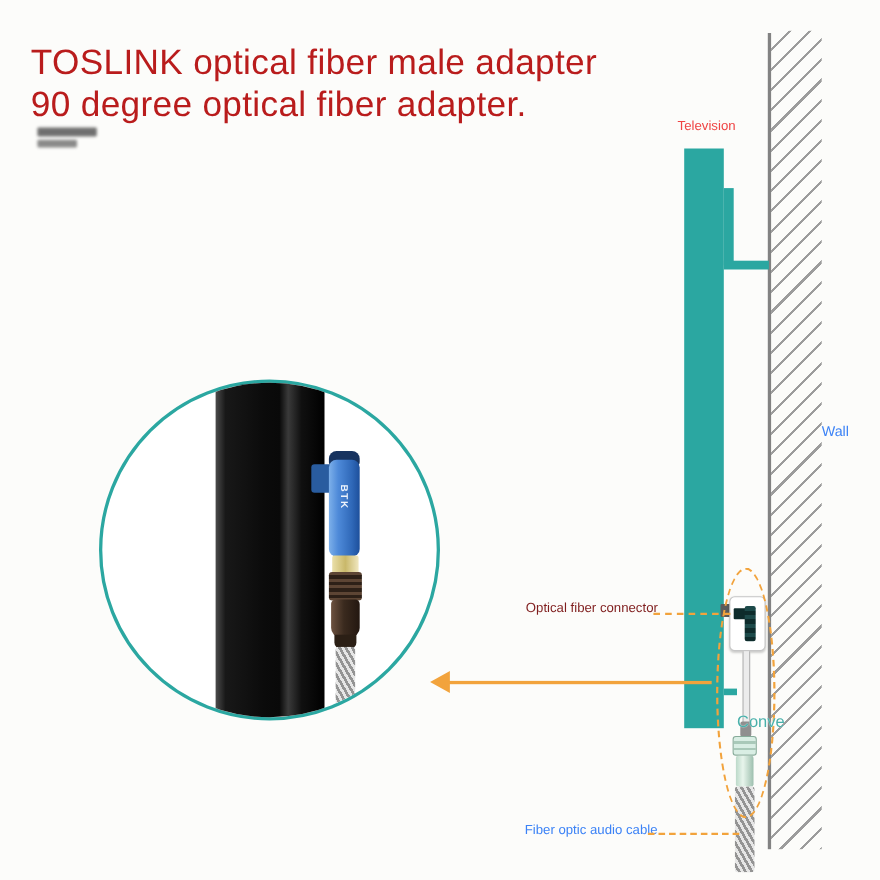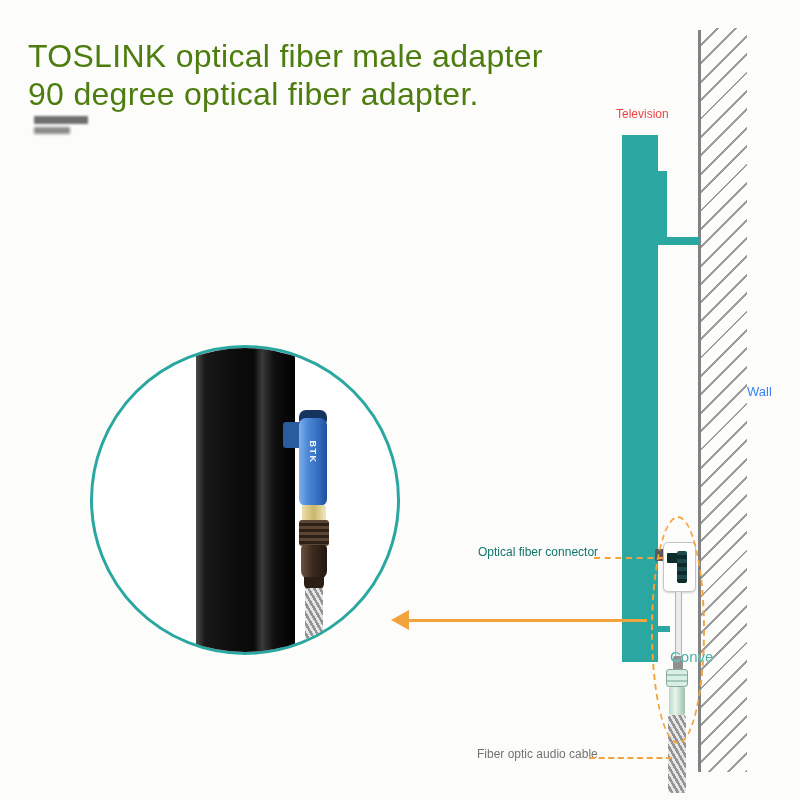--- a/index.html
+++ b/index.html
@@ -4,21 +4,21 @@
 <style>
   * { margin:0; padding:0; box-sizing:border-box; }
   body { background:#e9e9e9; font-family:"Liberation Sans", sans-serif; }
   #canvas {
     position:relative; width:800px; height:800px; margin:0 auto;
     background:#fcfcfa; overflow:hidden;
   }
   .abs { position:absolute; }
 
   
-  .title { left:28px; top:38px; color:#4d7c0f; font-size:32px; line-height:1.18; letter-spacing:.3px; }
+  .title { left:28px; top:38px; color:#b91c1c; font-size:32px; line-height:1.18; letter-spacing:.3px; }
 
   
   .wm1 { left:34px; top:116px; width:54px; height:8px; background:#4d4d4d; filter:blur(1.3px); opacity:.8; border-radius:1px; }
   .wm2 { left:34px; top:127px; width:36px; height:7px; background:#5a5a5a; filter:blur(1.4px); opacity:.7; border-radius:1px; }
 
   
   .wall-line { left:698px; top:30px; width:3px; height:742px; background:#828282; }
   .wall-hatch { left:701px; top:28px; width:46px; height:744px;
     background:repeating-linear-gradient(135deg, transparent 0 11px, #9c9c9c 11px 13px); }
   .wall-label { left:747px; top:384px; font-size:13px; color:#3b82f6; }
@@ -56,22 +56,22 @@
   .braid { background-image:
       repeating-linear-gradient(60deg,#e6e6e6 0 2.5px,#949494 2.5px 5px),
       repeating-linear-gradient(-60deg,rgba(255,255,255,.55) 0 2.5px,rgba(100,100,100,.55) 2.5px 5px);
     border-radius:3px; }
   .braid-main { left:668px; top:715px; width:18px; height:78px; }
 
   
   .leader { height:0; border-top:2px dashed #F2A33C; }
   .connector-leader { left:594px; top:557px; width:70px; }
   .cable-leader { left:589px; top:757px; width:83px; }
-  .connector-label { left:478px; top:545px; font-size:12px; color:#0f766e; }
-  .cable-label { left:477px; top:747px; font-size:12px; color:#737373; }
+  .connector-label { left:478px; top:545px; font-size:12px; color:#7f1d1d; }
+  .cable-label { left:477px; top:747px; font-size:12px; color:#3b82f6; }
 
   
   .arrow-line { left:407px; top:619px; width:240px; height:3px; background:#F2A33C; }
   .arrow-head { left:391px; top:610px; width:0; height:0;
     border-top:10px solid transparent; border-bottom:10px solid transparent; border-right:18px solid #F2A33C; }
 
   
   .zoom-circle { left:90px; top:345px; width:310px; height:310px; background:#fff;
     border:3px solid #2BA7A1; border-radius:50%; overflow:hidden; }
   .zc-panel { left:103px; top:-6px; width:99px; height:322px;

